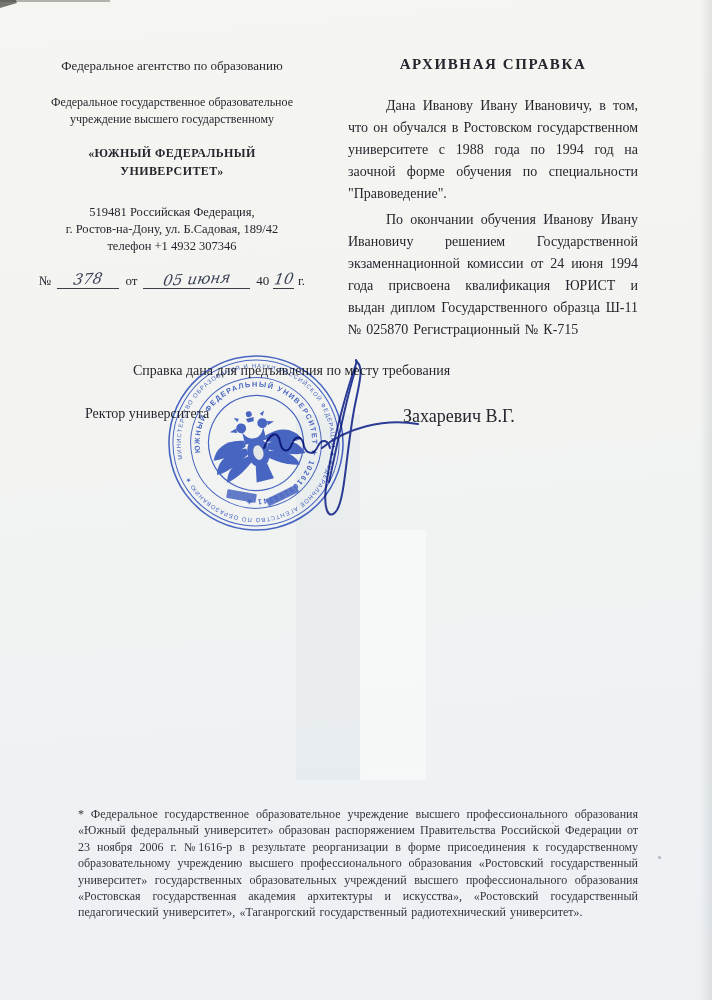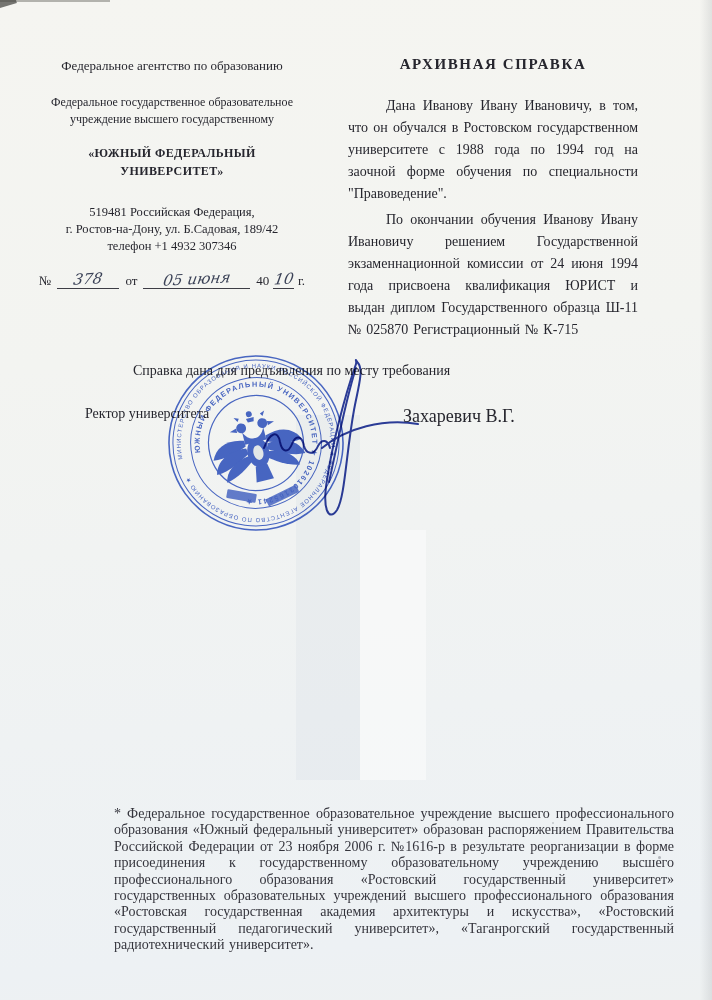--- a/index.html
+++ b/index.html
@@ -41,22 +41,22 @@
   .para{font-size:14px;line-height:22px;text-align:justify;text-indent:38px;margin:4px;word-spacing:1.5px;}
 
   
   .purpose{position:absolute;left:133px;top:363px;font-size:14px;}
   .rector-label{position:absolute;left:85px;top:406px;font-size:14px;}
   .rector-name{position:absolute;left:383px;top:406px;font-size:18px;margin-left:20px;}
   .stamp-wrap{position:absolute;left:167px;top:354px;width:178px;height:178px;mix-blend-mode:multiply;opacity:.93;}
   .signature-wrap{position:absolute;left:232px;top:350px;width:205px;height:182px;mix-blend-mode:multiply;}
 
   
-  .footnote{position:absolute;left:78px;top:806px;width:560px;font-size:14px;line-height:16.4px;
-            text-align:justify;color:#34343c;word-spacing:1.2px;margin-left:36px;}
+  .footnote{position:absolute;left:78px;top:806px;width:560px;font-size:12px;line-height:16.4px;
+            text-align:justify;color:#34343c;word-spacing:1.2px;}
 </style>
 </head>
 <body>
 
 <div class="page">
 
   <div class="top-edge-line"></div>
   <div class="corner-mark"></div>
   <div class="right-shade"></div>
   <div class="watermark-v"></div>

